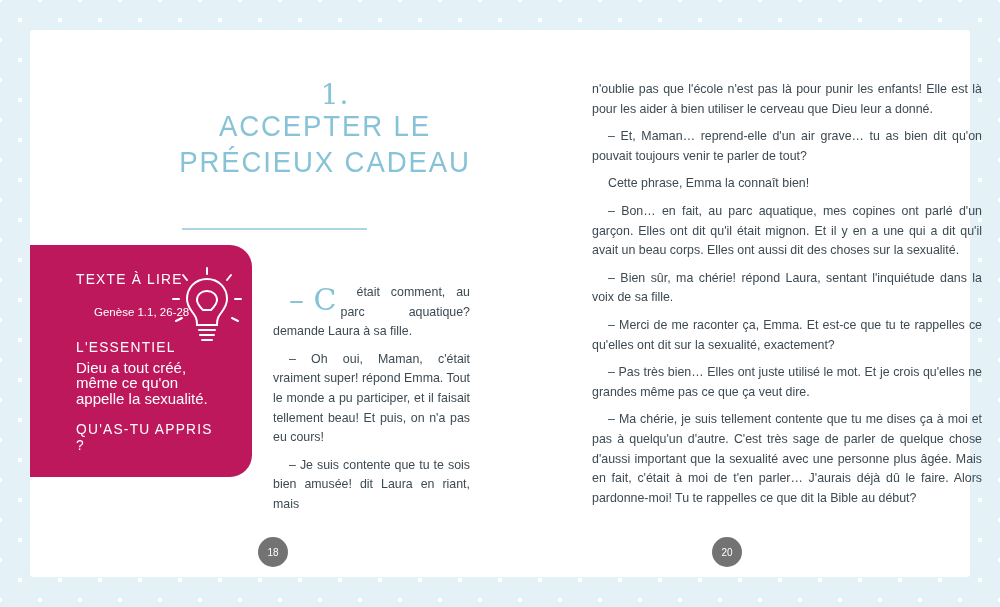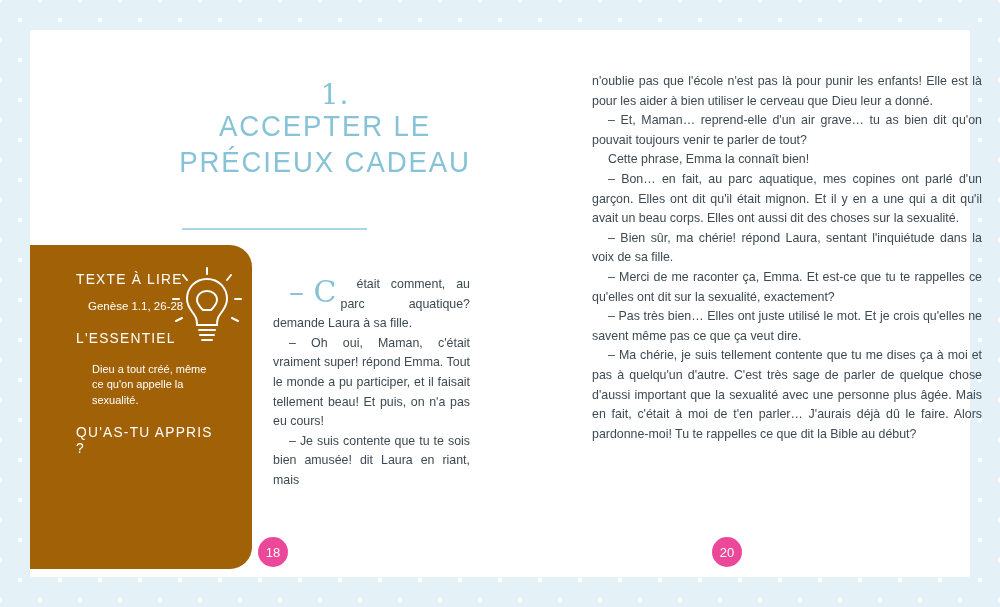--- a/index.html
+++ b/index.html
@@ -82,22 +82,22 @@
     height: 2px;
     background: #a9d6e5;
   }
 
   
   .sidebar {
     position: absolute;
     left: 0;
     top: 215px;
     width: 222px;
-    height: 324px;
-    background: #a16207;
+    height: 232px;
+    background: #be185d;
     border-top-right-radius: 22px;
     border-bottom-right-radius: 22px;
     color: #ffffff;
   }
   .sidebar-inner {
     position: absolute;
     left: 46px;
     top: 26px;
     width: 150px;
   }
@@ -105,30 +105,30 @@
     font-size: 14.5px;
     letter-spacing: 1.3px;
     color: #ffffff;
     margin: 0 0 5px 0;
     font-weight: normal;
     transform: scaleX(0.95);
     transform-origin: left center;
   }
   .sb-head.h2 { margin-top: 15px; }
   .sb-body {
-    font-size: 11px;
+    font-size: 15px;
     line-height: 15.5px;
     color: #ffffff;
-    margin: 16px;
+    margin: 0;
   }
   .sb-ref {
     font-size: 11.5px;
     line-height: 15.5px;
     color: #ffffff;
-    margin: 12px;
+    margin: 18px;
   }
 
   
   .bulb {
     position: absolute;
     right: 8px;
     top: 18px;
     width: 74px;
     height: 90px;
   }
@@ -145,21 +145,21 @@
   .left-text {
     left: 243px;
     top: 245px;
     width: 197px;
   }
   .right-text {
     left: 92px;
     top: 42px;
     width: 390px;
   }
-  .col-text p { margin: 0 0 0 0; text-indent: 16px; }
+  .col-text p { margin: 8px 0 0 0; text-indent: 16px; }
   .col-text p.noindent { text-indent: 0; }
 
   .dropcap-para {
     text-indent: 0;
     position: relative;
   }
   .dropcap {
     font-family: "DejaVu Serif", serif;
     font-size: 30px;
     color: #86c3d6;
@@ -168,23 +168,23 @@
     margin: 2px 4px 0 0;
   }
 
   
   .pagenum {
     position: absolute;
     bottom: 10px;
     width: 30px;
     height: 30px;
     border-radius: 50%;
-    background: #ec4899;
-    color: #ffffff;
-    font-size: 13px;
+    background: #737373;
+    color: #ffffff;
+    font-size: 10px;
     display: flex;
     align-items: center;
     justify-content: center;
   }
   .pagenum-left  { left: 228px; }
   .pagenum-right { left: 212px; }
 </style>
 </head>
 <body>
 
@@ -242,21 +242,21 @@
     </div>
 
     <div class="page-col page-right">
       <div class="col-text right-text">
         <p class="noindent">n'oublie pas que l'école n'est pas là pour punir les enfants! Elle est là pour les aider à bien utiliser le cerveau que Dieu leur a donné.</p>
         <p>– Et, Maman… reprend-elle d'un air grave… tu as bien dit qu'on pouvait toujours venir te parler de tout?</p>
         <p>Cette phrase, Emma la connaît bien!</p>
         <p>– Bon… en fait, au parc aquatique, mes copines ont parlé d'un garçon. Elles ont dit qu'il était mignon. Et il y en a une qui a dit qu'il avait un beau corps. Elles ont aussi dit des choses sur la sexualité.</p>
         <p>– Bien sûr, ma chérie! répond Laura, sentant l'inquiétude dans la voix de sa fille.</p>
         <p>– Merci de me raconter ça, Emma. Et est-ce que tu te rappelles ce qu'elles ont dit sur la sexualité, exactement?</p>
-        <p>– Pas très bien… Elles ont juste utilisé le mot. Et je crois qu'elles ne savent même pas ce que ça veut dire.</p>
+        <p>– Pas très bien… Elles ont juste utilisé le mot. Et je crois qu'elles ne grandes même pas ce que ça veut dire.</p>
         <p>– Ma chérie, je suis tellement contente que tu me dises ça à moi et pas à quelqu'un d'autre. C'est très sage de parler de quelque chose d'aussi important que la sexualité avec une personne plus âgée. Mais en fait, c'était à moi de t'en parler… J'aurais déjà dû le faire. Alors pardonne-moi! Tu te rappelles ce que dit la Bible au début?</p>
       </div>
 
       <div class="pagenum pagenum-right">20</div>
     </div>
 
   </div>
 </div>
 
 </body></html>

